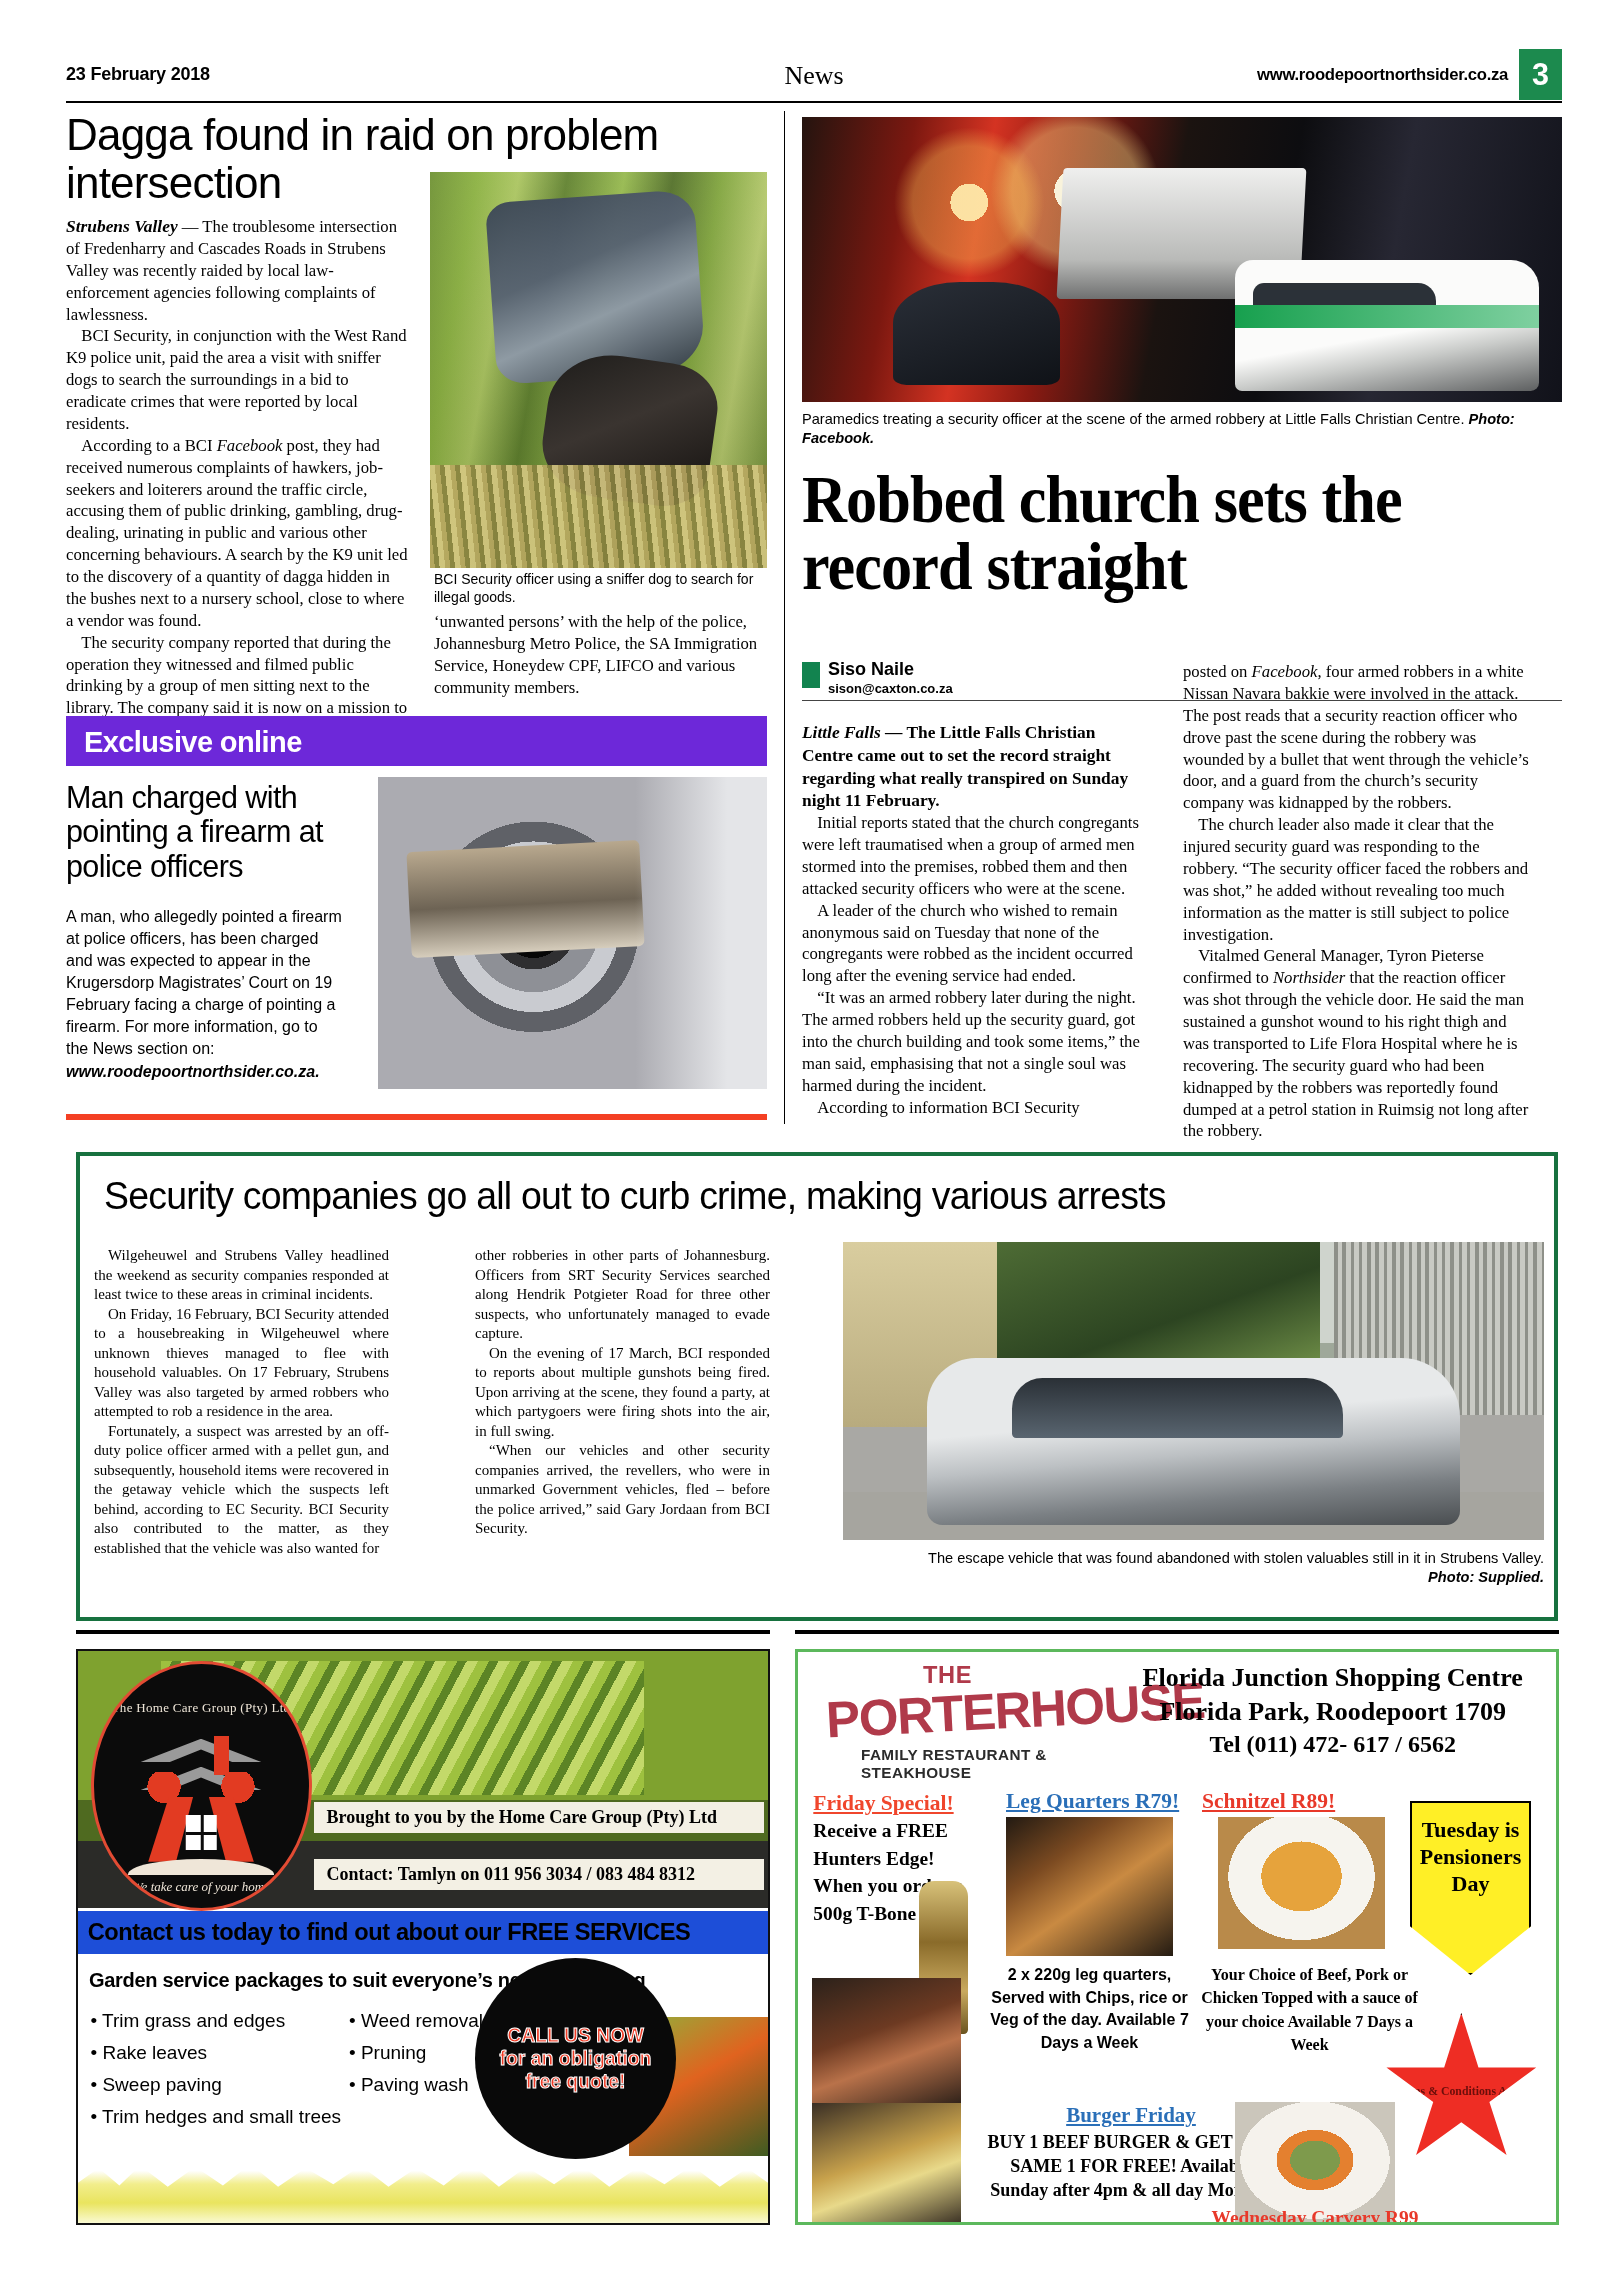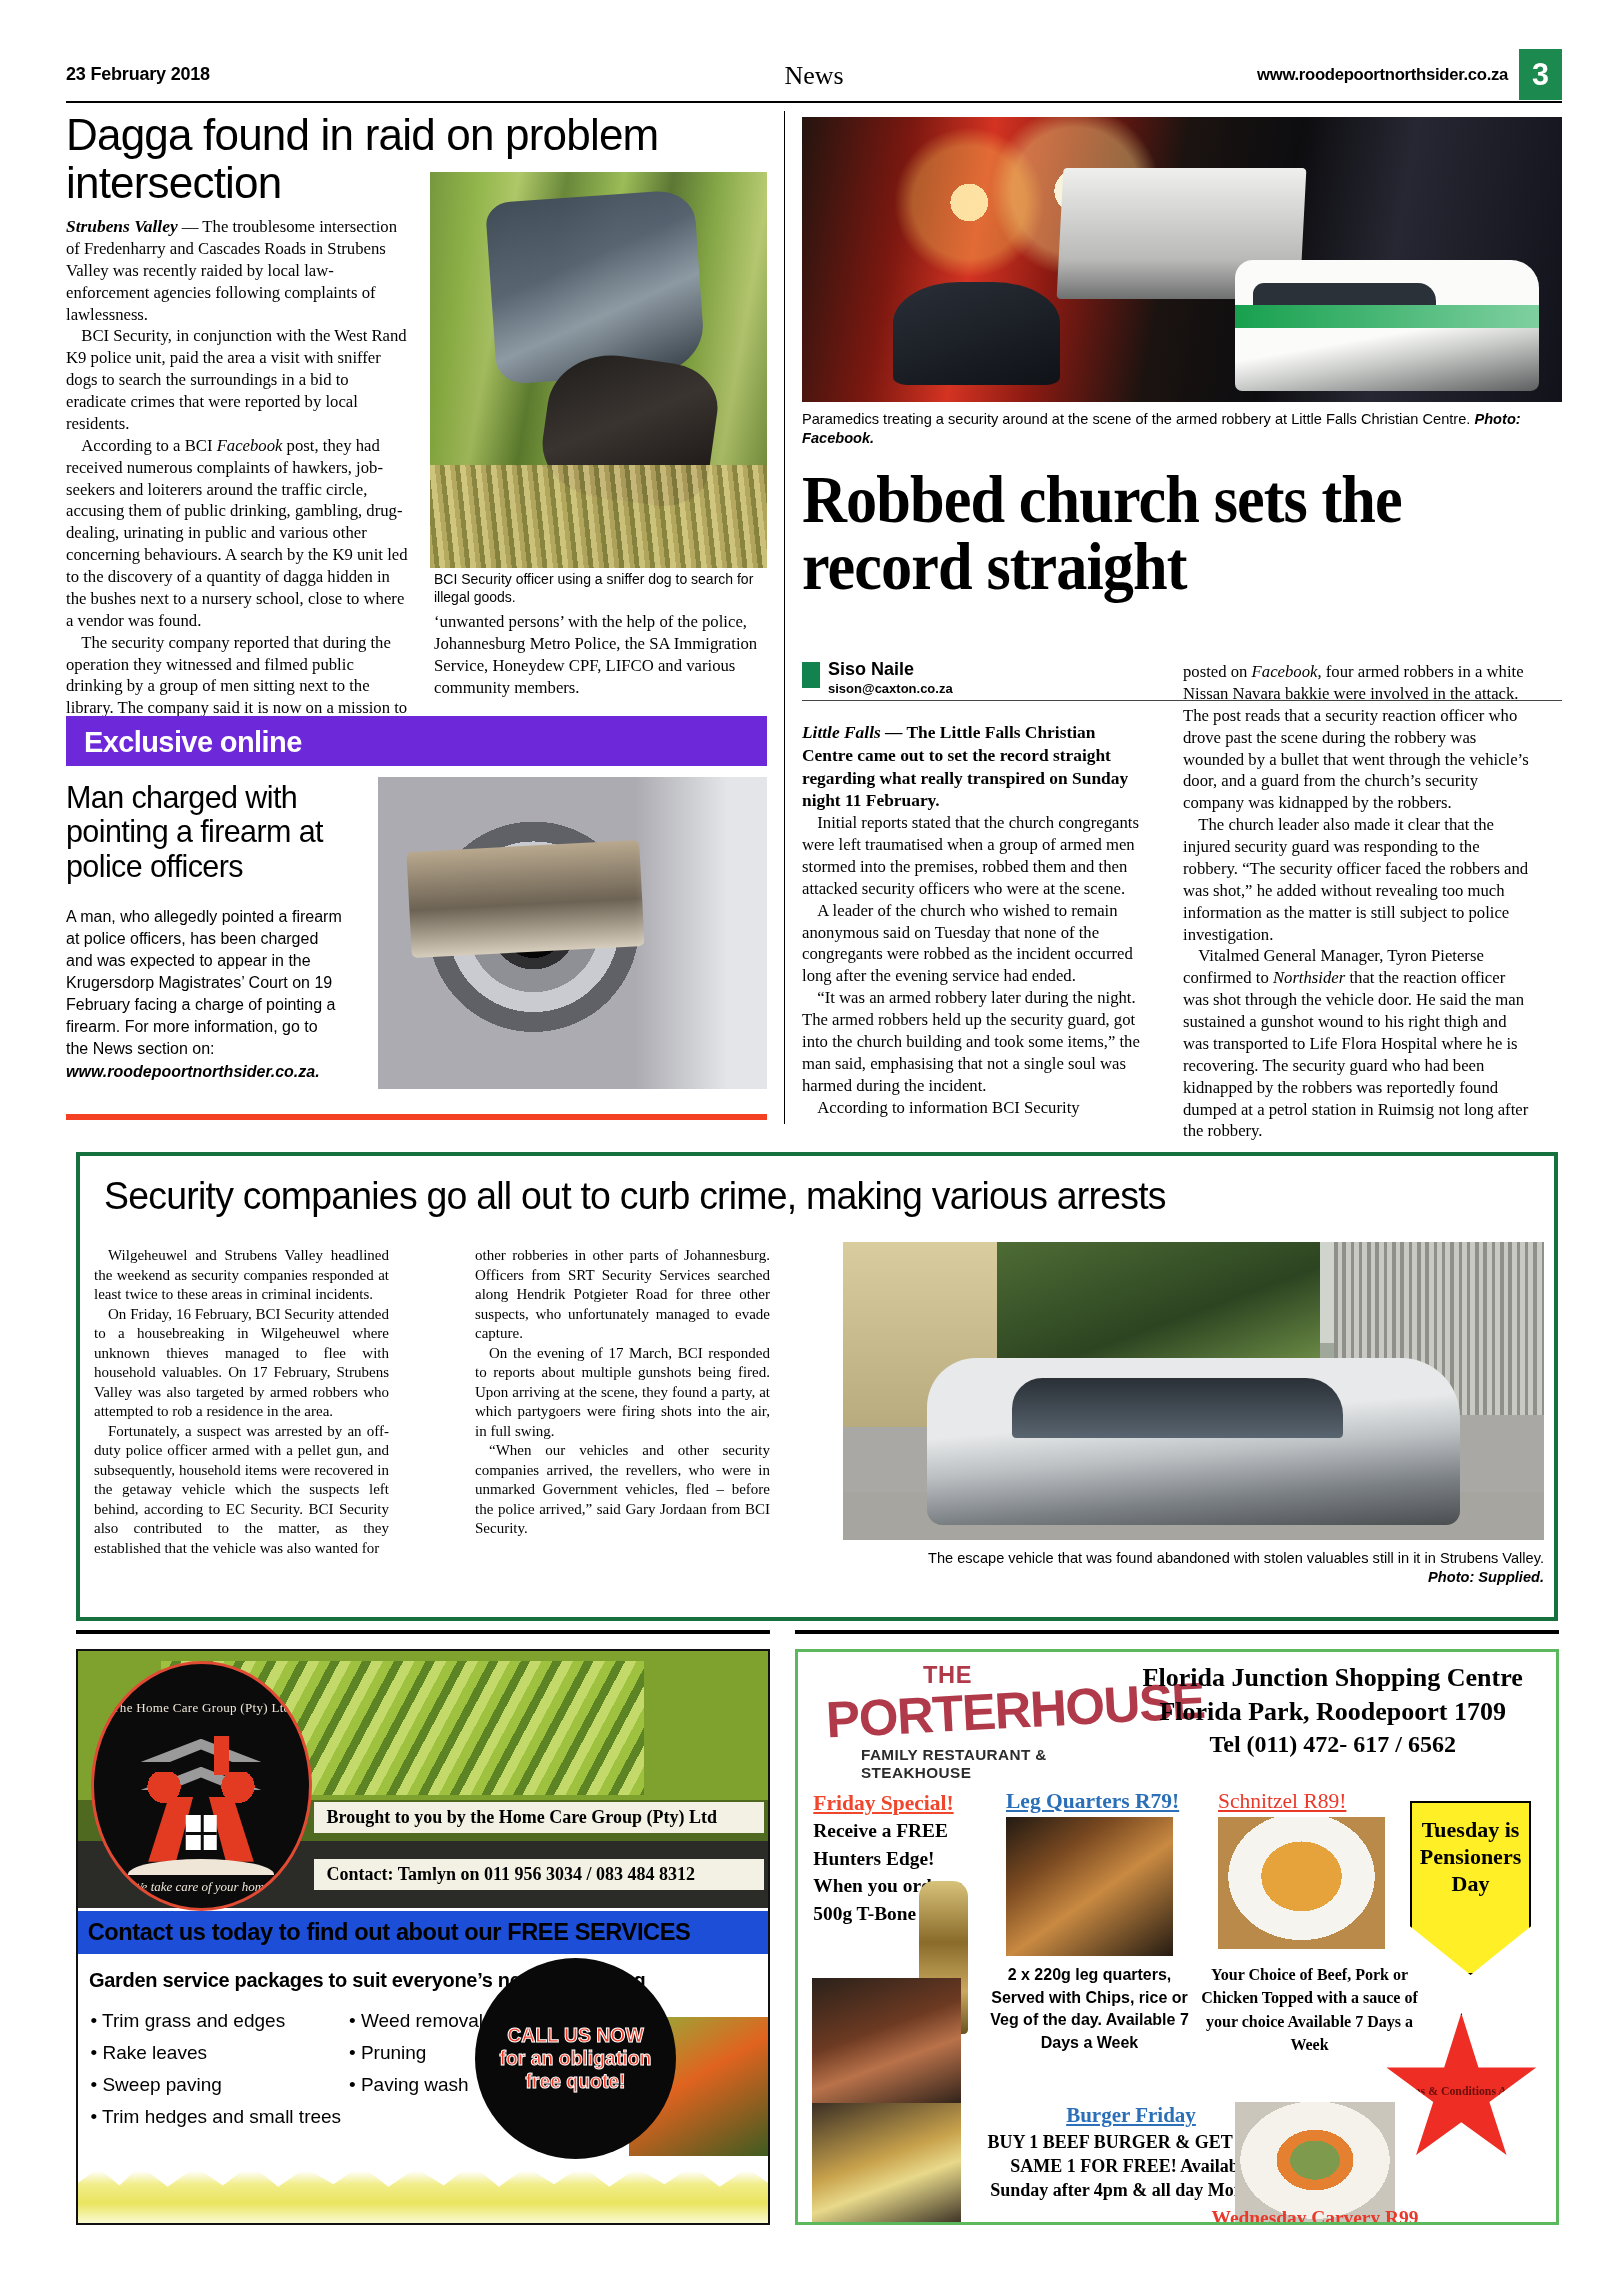--- a/index.html
+++ b/index.html
@@ -204,21 +204,21 @@
   .ph-logo .the { position:absolute; left:104px; top:2.8px; color:#b03a4a; font-family:"Liberation Sans",sans-serif; font-weight:bold; font-size:23.6px; letter-spacing:0.7px; }
   .ph-logo .porter { position:absolute; left:7px; top:23.6px; width:292px; color:#b03a4a; font-family:"Liberation Sans",sans-serif; font-weight:bold; font-size:51px; letter-spacing:-1.4px; transform:rotate(-3deg); }
   .ph-logo .sub { position:absolute; left:42px; top:87px; color:#2b2b2b; font-family:"Liberation Sans",sans-serif; font-weight:bold; font-size:15.3px; letter-spacing:0.4px; }
   .ph-addr { position:absolute; right:15.3px; top:11px; width:416px; text-align:center; font-family:"Liberation Serif",serif; font-weight:bold; }
   .ph-addr div:nth-child(1) { font-size:26px; }
   .ph-addr div:nth-child(2) { font-size:26px; margin-top:4.2px; }
   .ph-addr div:nth-child(3) { font-size:24px; margin-top:4.2px; }
 
   .ph-t1 { position:absolute; left:15.3px; top:139px; color:#f0462c; font-family:"Liberation Serif",serif; font-weight:bold; font-size:21.5px; text-decoration:underline; }
   .ph-t2 { position:absolute; left:208px; top:137px; color:#2a6fb8; font-family:"Liberation Serif",serif; font-weight:bold; font-size:21.5px; text-decoration:underline; }
-  .ph-t3 { position:absolute; left:420px; top:137px; color:#e8392a; font-family:"Liberation Serif",serif; font-weight:normal; font-size:21.5px; text-decoration:underline; }
+  .ph-t3 { position:absolute; left:404px; top:137px; color:#e8392a; font-family:"Liberation Serif",serif; font-weight:bold; font-size:21.5px; text-decoration:underline; }
   .ph-b1 { position:absolute; left:15.3px; top:165px; width:160px; font-family:"Liberation Serif",serif; font-weight:bold; font-size:19.4px; line-height:1.42; }
   .ph-img-steak { position:absolute; left:14px; top:326px; width:149px; height:135px; background:linear-gradient(160deg,#2b211a,#6d3a22 40%,#b9724a 60%,#1d1713); }
   .ph-img-beer { position:absolute; left:121px; top:229px; width:49px; height:153px; background:linear-gradient(180deg,#d8c27a,#8a6b2a 40%,#c9a95e 72%,#6b5420); border-radius:15.3px 15.3px 4.2px 4.2px; }
   .ph-img-leg { position:absolute; left:208px; top:165px; width:167px; height:139px; background:linear-gradient(145deg,#221a12,#7b4a21 30%,#c98a42 55%,#241b12); }
   .ph-b2 { position:absolute; left:191px; top:312px; width:201px; text-align:center; font-family:"Liberation Sans",sans-serif; font-weight:bold; font-size:16px; line-height:1.42; }
   .ph-img-schn { position:absolute; left:420px; top:165px; width:167px; height:132px; background:radial-gradient(ellipse at 50% 45%, #e6a33c 0 34%, #f6f4ee 34% 62%, #b98a4a 62% 100%); }
   .ph-b3 { position:absolute; left:397px; top:311px; width:229px; text-align:center; font-family:"Liberation Serif",serif; font-weight:bold; font-size:16px; line-height:1.46; }
   .ph-t4 { position:absolute; left:229px; top:451px; width:208px; text-align:center; color:#2a6fb8; font-family:"Liberation Serif",serif; font-weight:bold; font-size:21px; text-decoration:underline; }
   .ph-b4 { position:absolute; left:187px; top:478px; width:292px; text-align:center; font-family:"Liberation Serif",serif; font-weight:bold; font-size:18px; line-height:1.34; }
   .ph-img-burger { position:absolute; left:14px; top:451px; width:149px; height:125px; background:linear-gradient(160deg,#3a2f25,#c8a24c 45%,#e8d98a 62%,#2e251d); }
@@ -282,21 +282,21 @@
     <div class="blur"></div>
   </div>
   <div class="excl-rule"></div>
 
   <div class="r-photo">
     <div class="amb"></div>
     <div class="car"></div>
     <div class="stripe"></div>
     <div class="ppl"></div>
   </div>
-  <div class="r-cap"><span>Paramedics treating a security around at the scene of the armed robbery at Little Falls Christian Centre. </span><i>Photo: Facebook.</i></div>
+  <div class="r-cap"><span>Paramedics treating a security officer at the scene of the armed robbery at Little Falls Christian Centre. </span><i>Photo: Facebook.</i></div>
 
   <div class="r-head">Robbed church sets the record straight</div>
 
   <div class="byline">
     <div class="sq"></div>
     <div class="nm">Siso Naile</div>
     <div class="em">sison@caxton.co.za</div>
   </div>
   <div class="byline-rule"></div>
 

